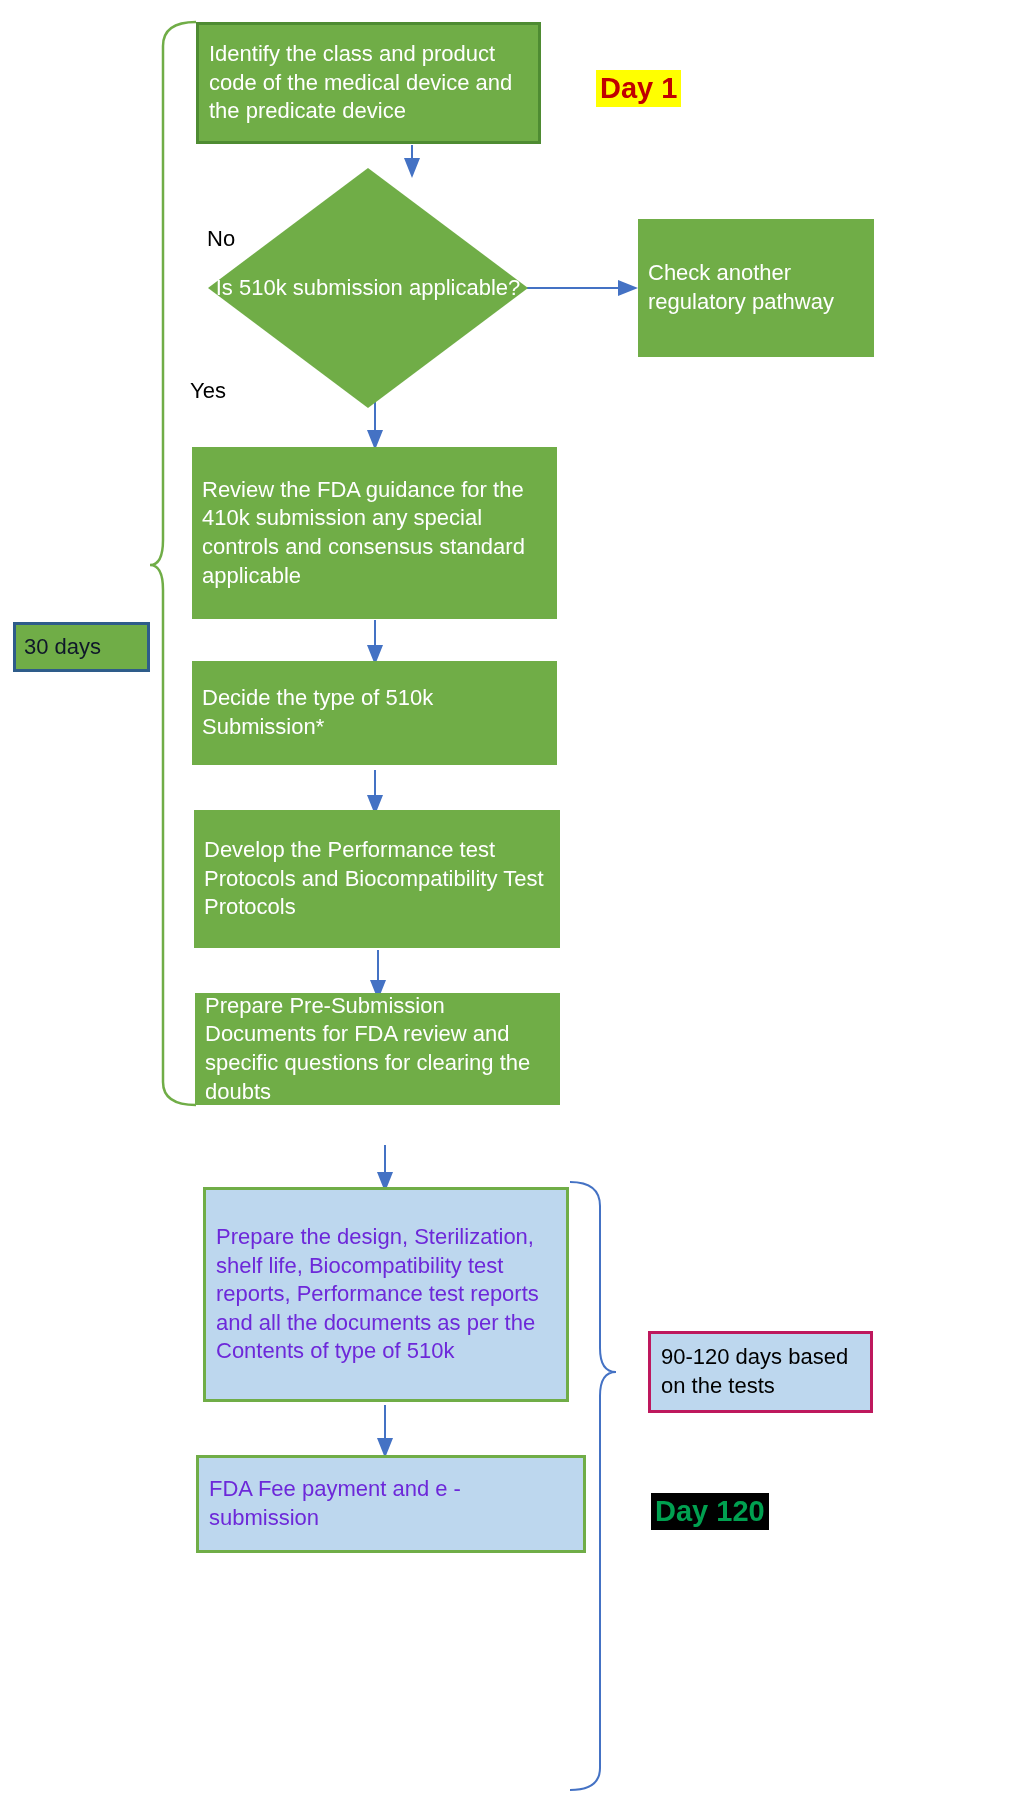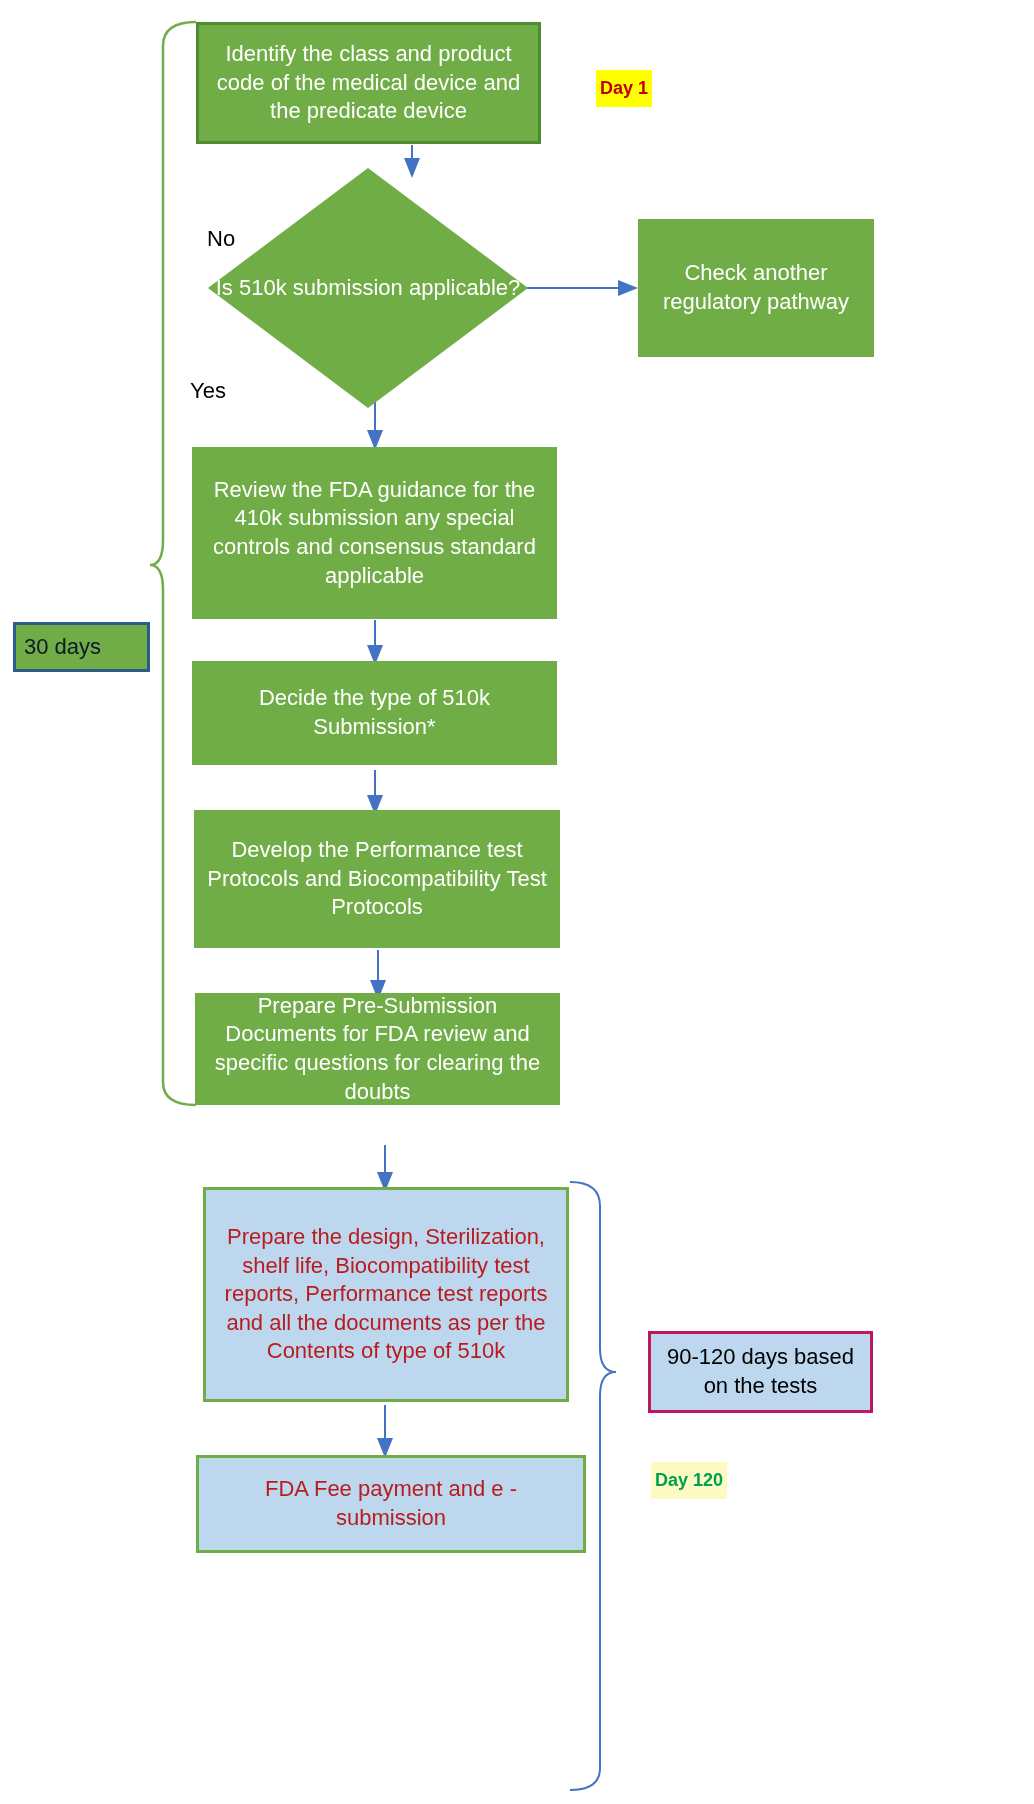--- a/index.html
+++ b/index.html
@@ -18,35 +18,34 @@
     height: 1804px;
     background: #ffffff;
     overflow: hidden;
   }
   .node {
     position: absolute;
     box-sizing: border-box;
     display: flex;
     align-items: center;
     justify-content: center;
-    text-align: center;
     line-height: 1.30;
   }
   .green-box {
     background: #70AD47;
     color: #ffffff;
     font-size: 22px;
     padding: 6px 10px;
   }
   .green-box.bordered {
     border: 3px solid #4E8B32;
   }
   .blue-box {
     background: #BDD7EE;
-    color: #b91c1c;
+    color: #6d28d9;
     font-size: 22px;
     padding: 14px 10px;
     border: 3px solid #70AD47;
   }
   .callout-box {
     background: #BDD7EE;
     color: #000000;
     font-size: 22px;
     border: 3px solid #be185d;
     padding: 6px 10px;
@@ -80,24 +79,24 @@
     line-height: 1.55;
   }
   .plain-label {
     position: absolute;
     font-size: 22px;
     color: #000000;
     white-space: nowrap;
   }
   .hl-label {
     position: absolute;
-    font-size: 18px;
+    font-size: 29px;
     font-weight: bold;
     white-space: nowrap;
-    padding: 8px 4px;
+    padding: 2px 4px;
   }
   .svg-layer {
     position: absolute;
     left: 0;
     top: 0;
     width: 1034px;
     height: 1804px;
     pointer-events: none;
   }
 </style>
@@ -160,15 +159,15 @@
   <div class="node green-box" style="left:194px; top:810px; width:366px; height:138px;">Develop the Performance test Protocols and Biocompatibility Test Protocols</div>
 
   <div class="node green-box" style="left:195px; top:993px; width:365px; height:112px;">Prepare Pre-Submission Documents for FDA review and specific questions for clearing the doubts</div>
 
   <div class="node blue-box" style="left:203px; top:1187px; width:366px; height:215px;">Prepare the design, Sterilization, shelf life, Biocompatibility test reports, Performance test reports and all the documents as per the Contents of type of 510k</div>
 
   <div class="node callout-box" style="left:648px; top:1331px; width:225px; height:82px;">90-120 days based on the tests</div>
 
   <div class="node blue-box" style="left:196px; top:1455px; width:390px; height:98px;">FDA Fee payment and e - submission</div>
 
-  <div class="hl-label" style="left:651px; top:1462px; background:#fef9c3; color:#00A050;">Day 120</div>
+  <div class="hl-label" style="left:651px; top:1493px; background:#000000; color:#00A050;">Day 120</div>
 
 </div>
 
 </body></html>

